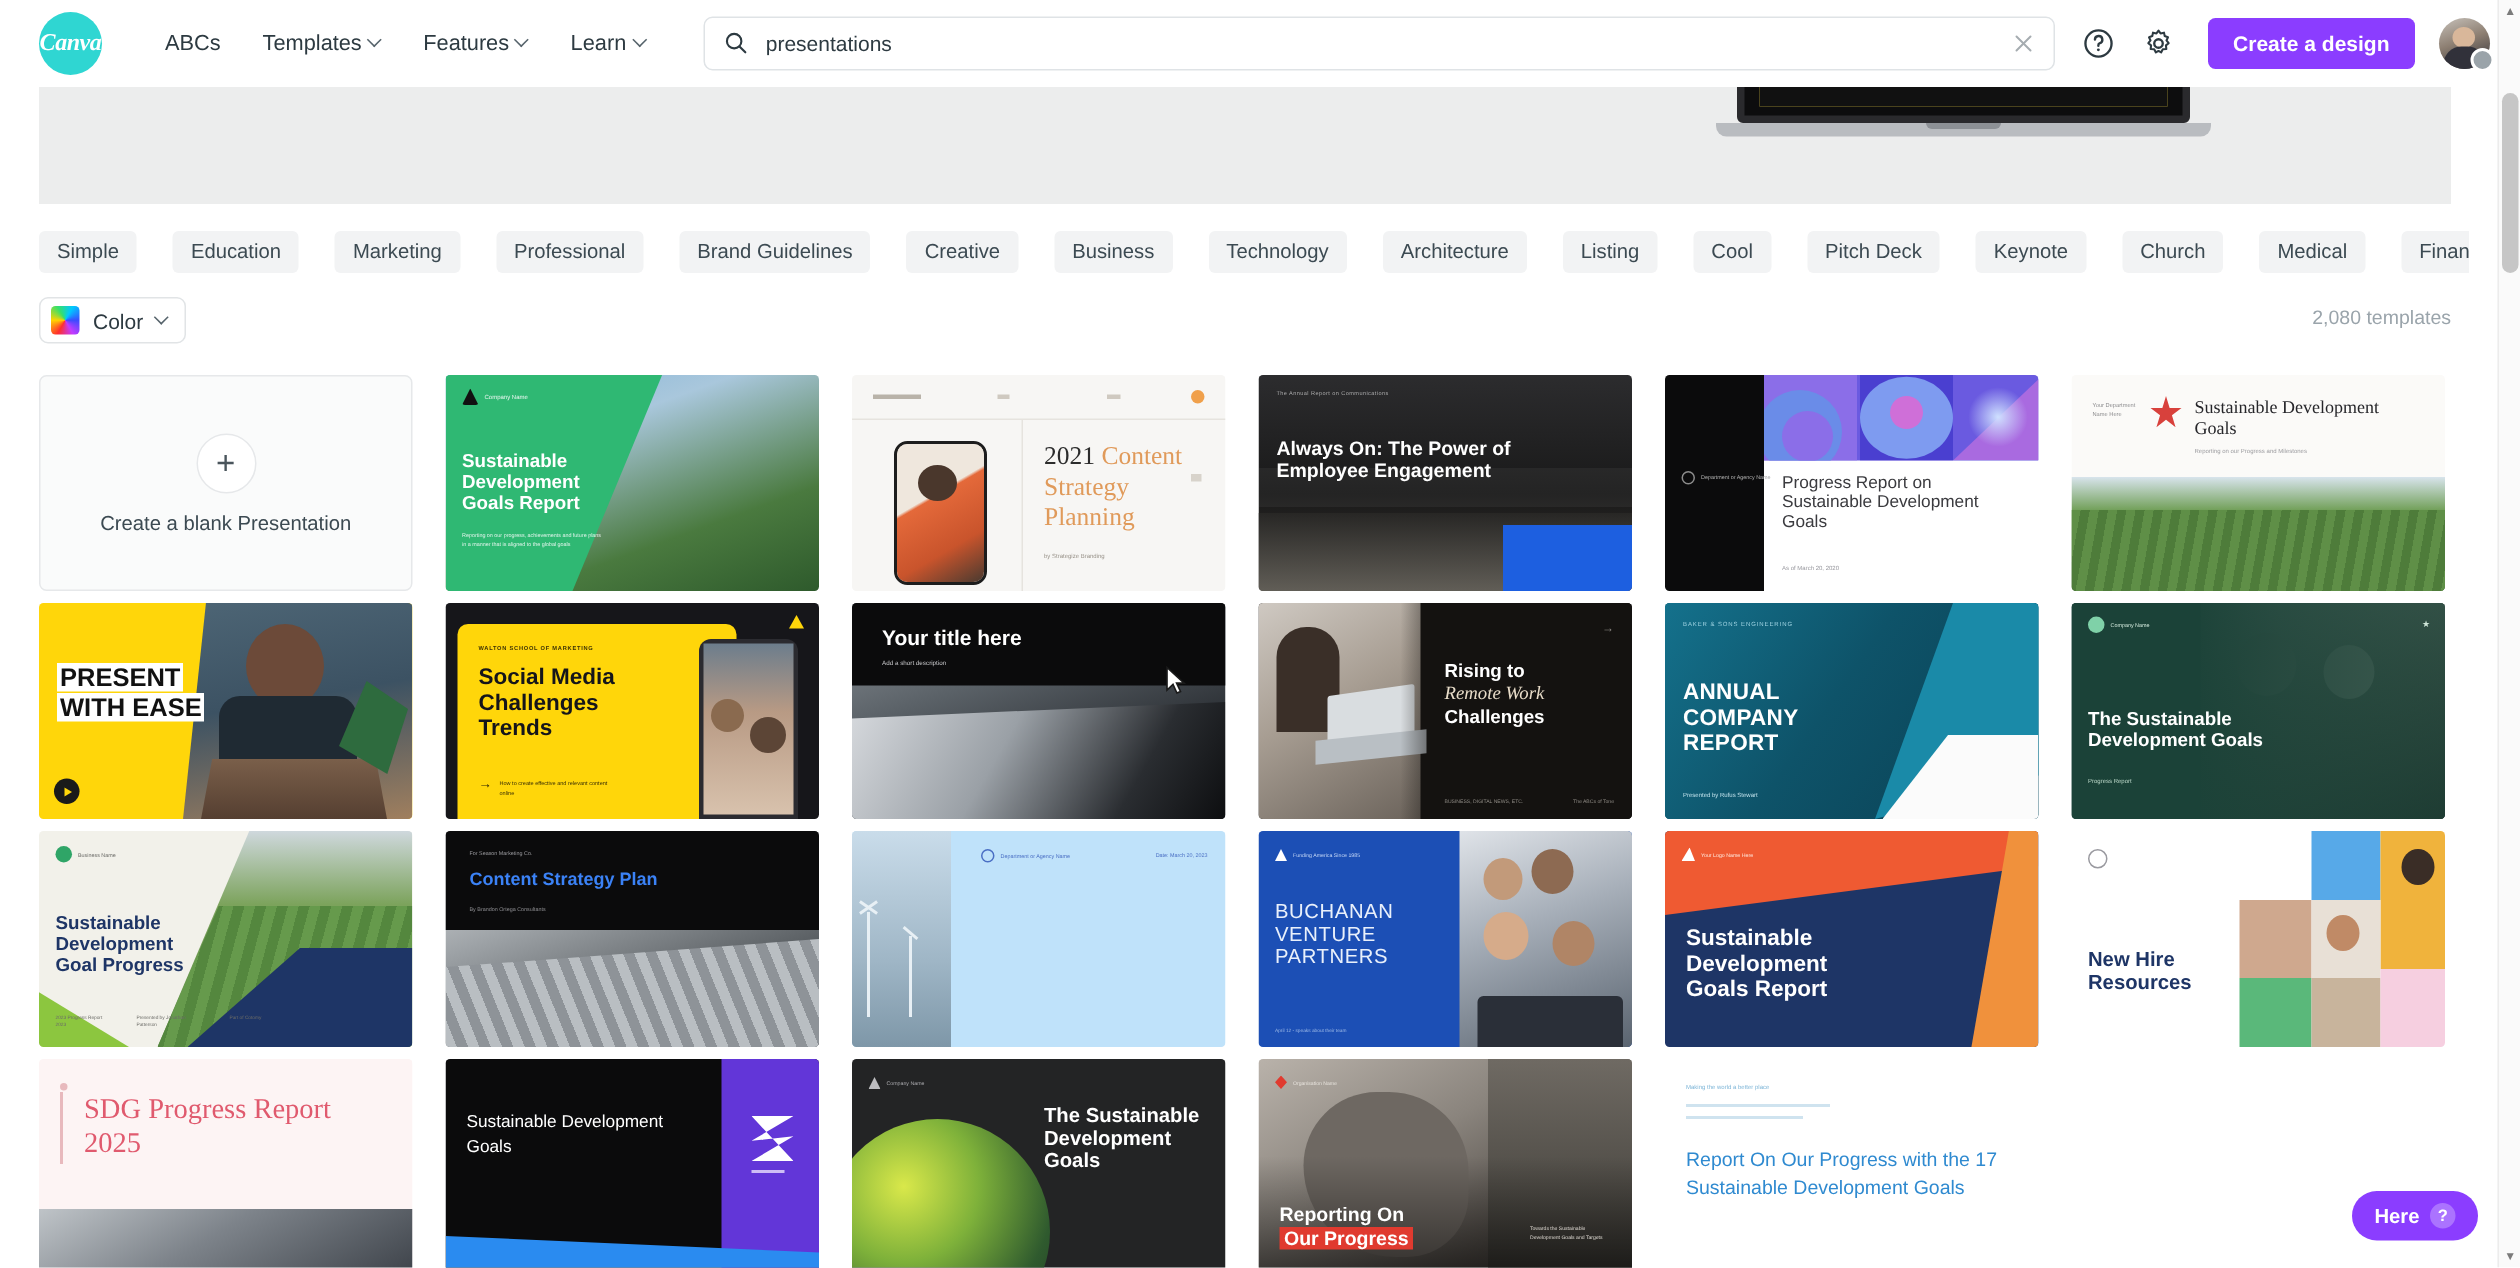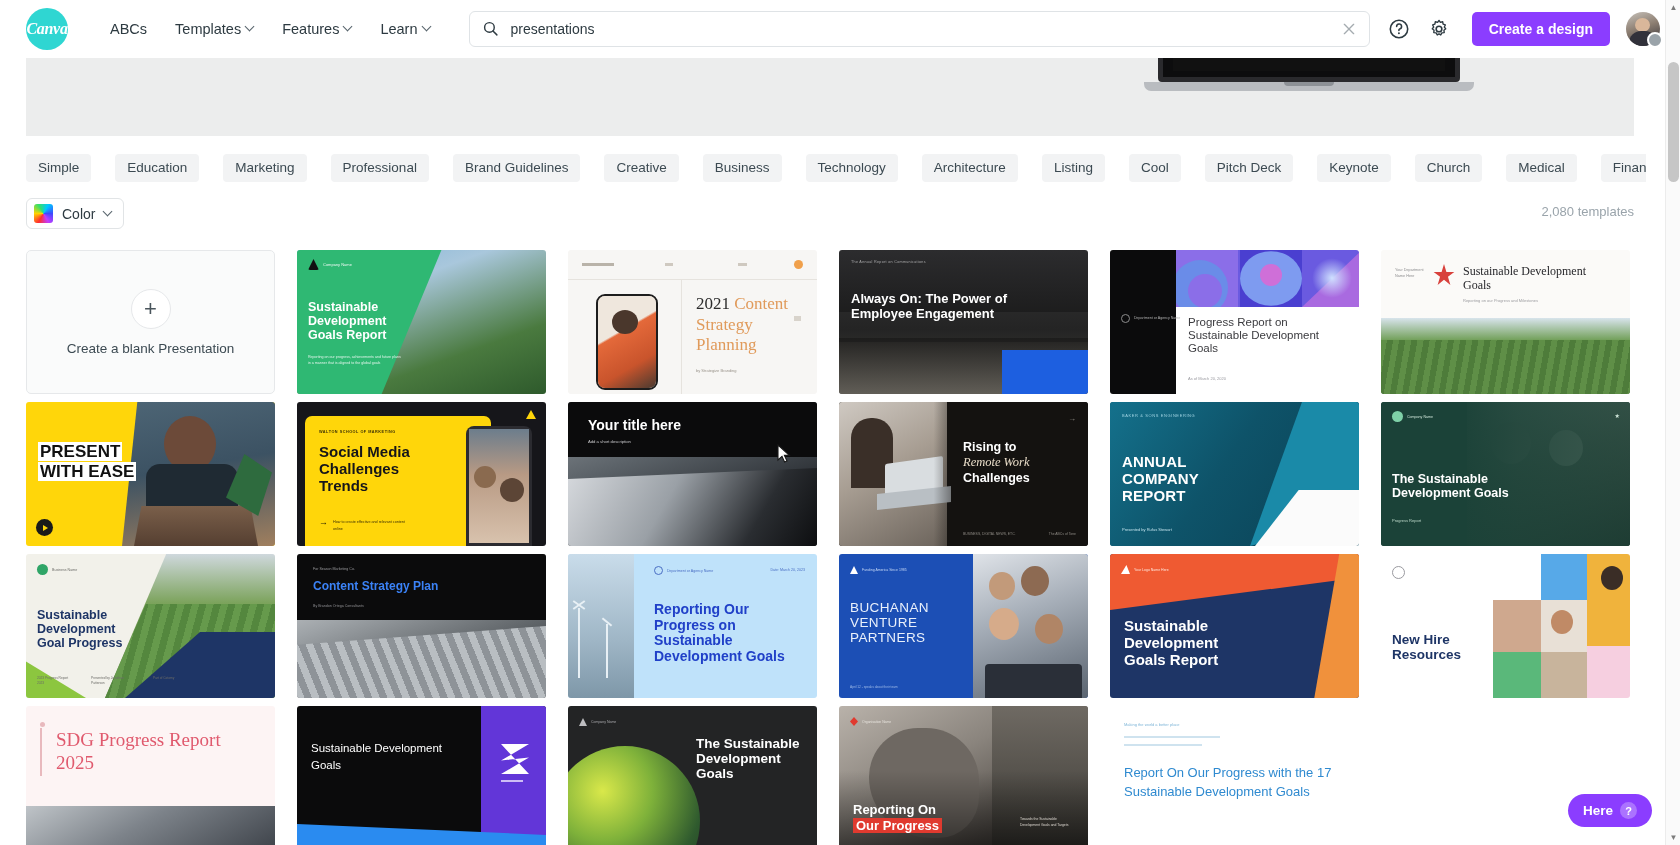--- a/index.html
+++ b/index.html
@@ -486,21 +486,20 @@
     <div class="t-abs" style="left:10px;top:54px;width:2px;height:70px;background:#e8f0f5"></div>
     <div class="t-abs" style="left:4px;top:50px;width:14px;height:2px;background:#e8f0f5;transform:rotate(35deg)"></div>
     <div class="t-abs" style="left:4px;top:50px;width:14px;height:2px;background:#e8f0f5;transform:rotate(-35deg)"></div>
     <div class="t-abs" style="left:38px;top:70px;width:2px;height:54px;background:#e8f0f5"></div>
     <div class="t-abs" style="left:33px;top:67px;width:12px;height:2px;background:#e8f0f5;transform:rotate(40deg)"></div>
     <div class="t-abs" style="left:86px;top:12px;display:flex;gap:4px;align-items:center">
       <span style="width:9px;height:9px;border-radius:50%;border:1px solid #4a6fc4;display:block"></span>
       <span style="color:#4a6fc4;font-size:3.6px">Department or Agency Name</span>
     </div>
     <div class="t-abs" style="right:12px;top:14px;color:#4a6fc4;font-size:3.6px">Date: March 20, 2023</div>
-    <div class="t-title" style="position:absolute;left:86px;top:48px;width:140px;color:#2040c8;font-size:14px">Reporting Our Progress on Sustainable Development Goals</div>
       </div>
       <div class="card">
     <div class="t-abs" style="inset:0;background:#1c4fb5"></div>
     <div class="t-abs" style="left:134px;top:0;right:0;bottom:0;background:linear-gradient(160deg,#dfe3e8 0%,#a8b0ba 40%,#5a6470 100%)"></div>
     <div class="t-abs" style="left:150px;top:18px;width:26px;height:28px;border-radius:50%;background:#c29a7a"></div>
     <div class="t-abs" style="left:182px;top:12px;width:28px;height:30px;border-radius:50%;background:#8d6a52"></div>
     <div class="t-abs" style="left:150px;top:54px;width:30px;height:32px;border-radius:50%;background:#d6ab8a"></div>
     <div class="t-abs" style="left:196px;top:60px;width:28px;height:30px;border-radius:50%;background:#b08566"></div>
     <div class="t-abs" style="left:146px;bottom:0;right:6px;height:34px;background:#2a2f38;border-radius:4px 4px 0 0"></div>
     <div class="t-abs" style="left:11px;top:12px;display:flex;gap:4px;align-items:center">

